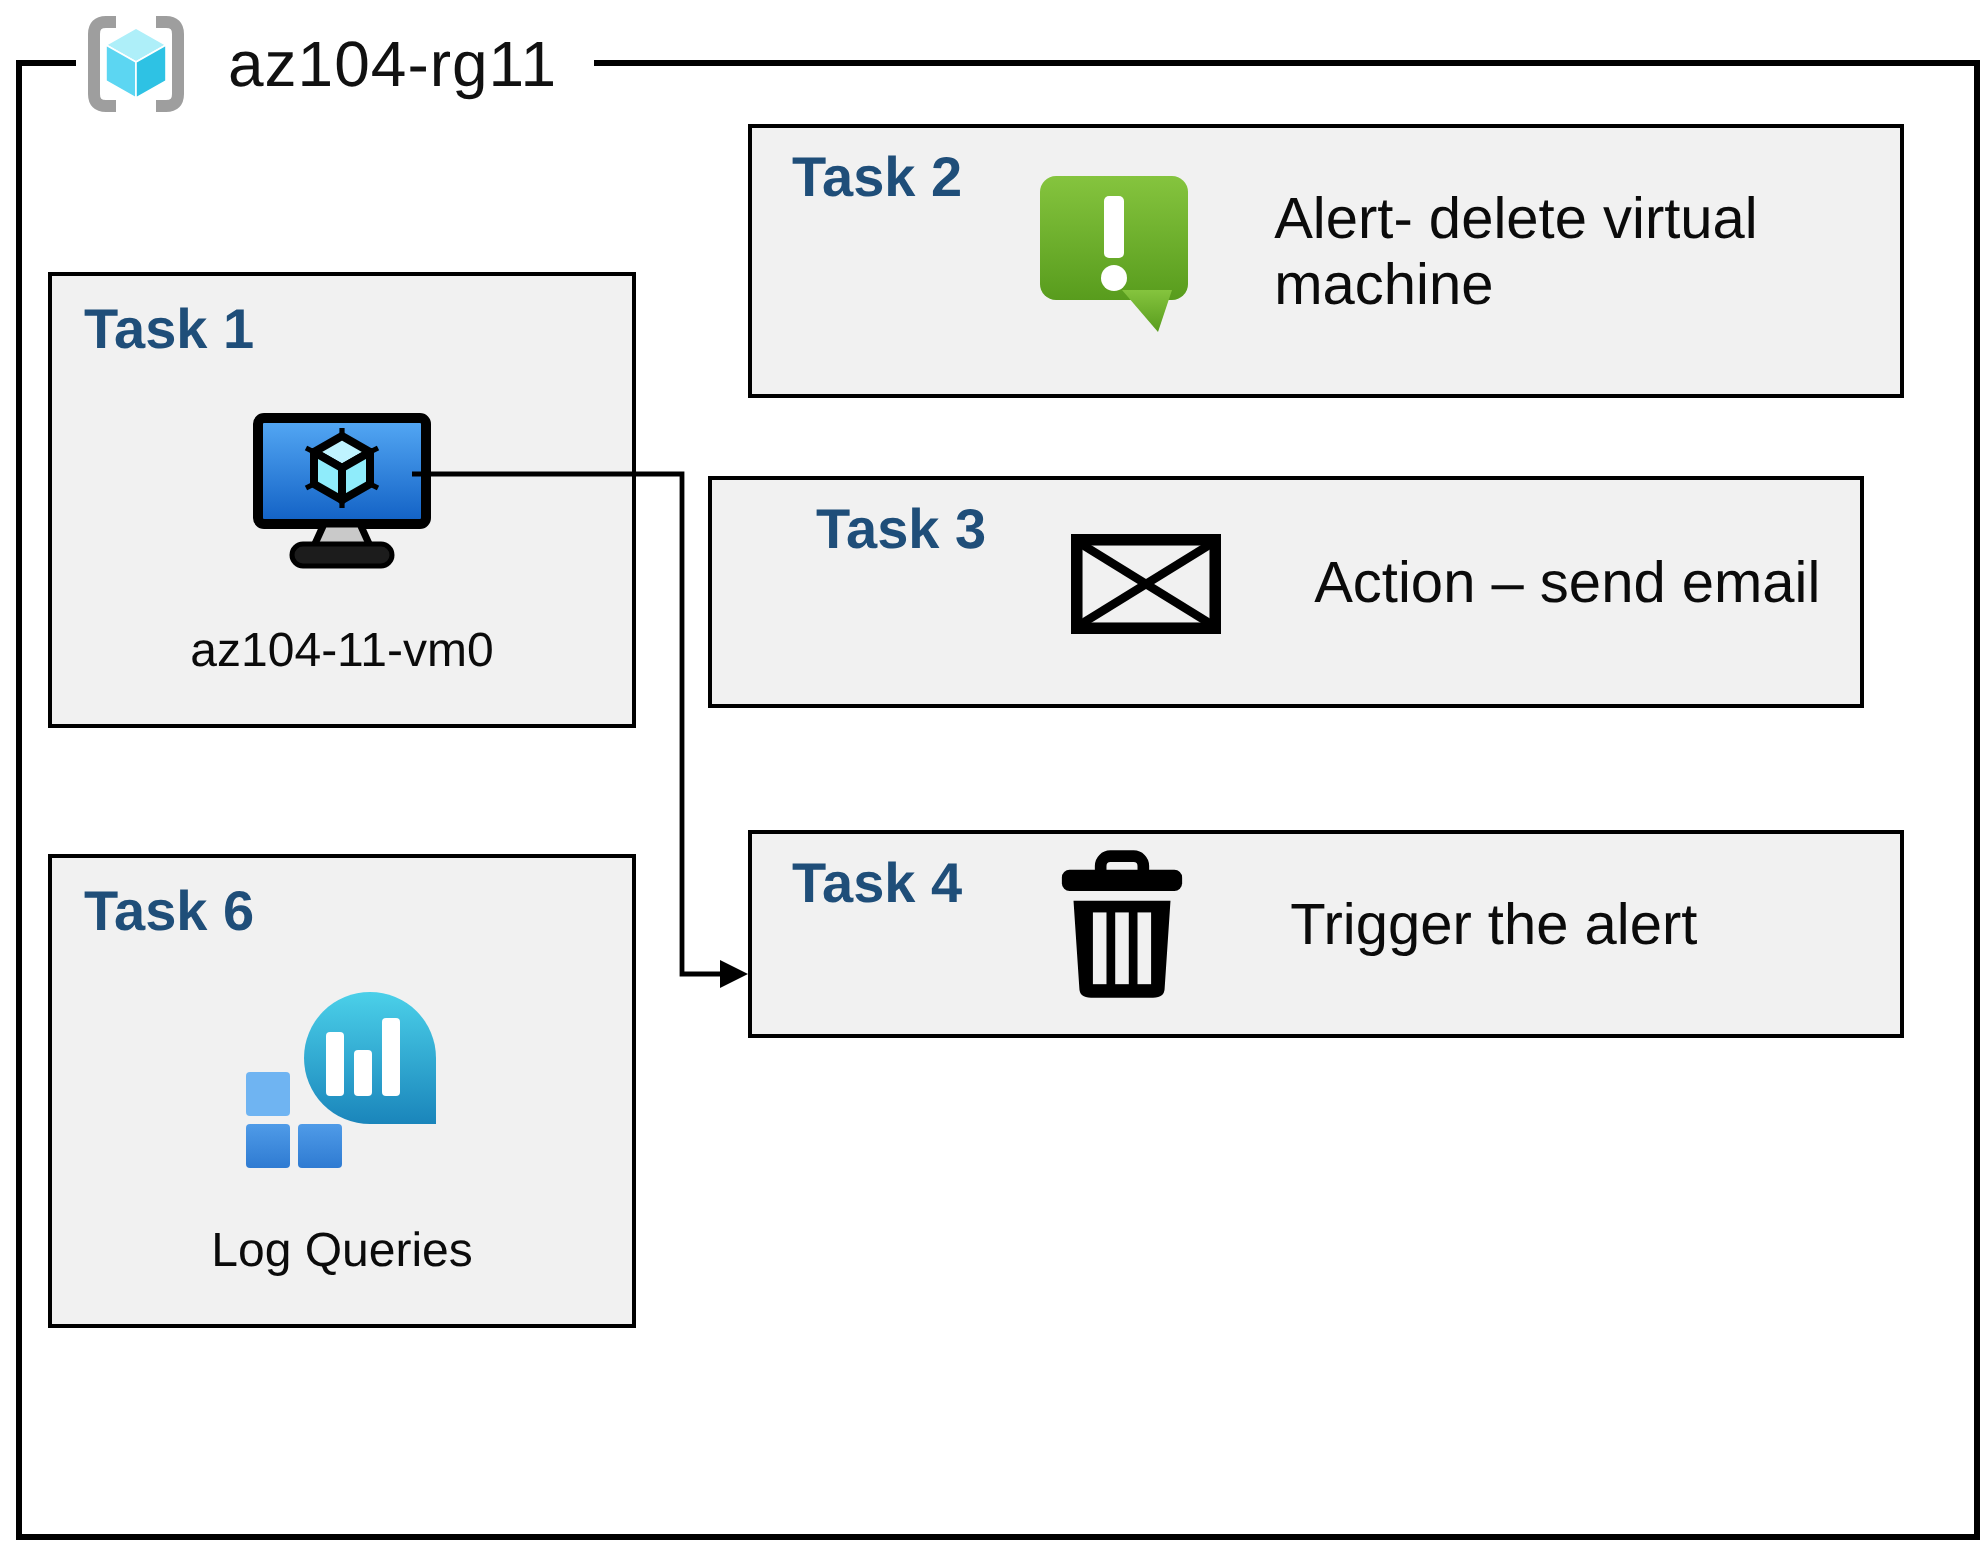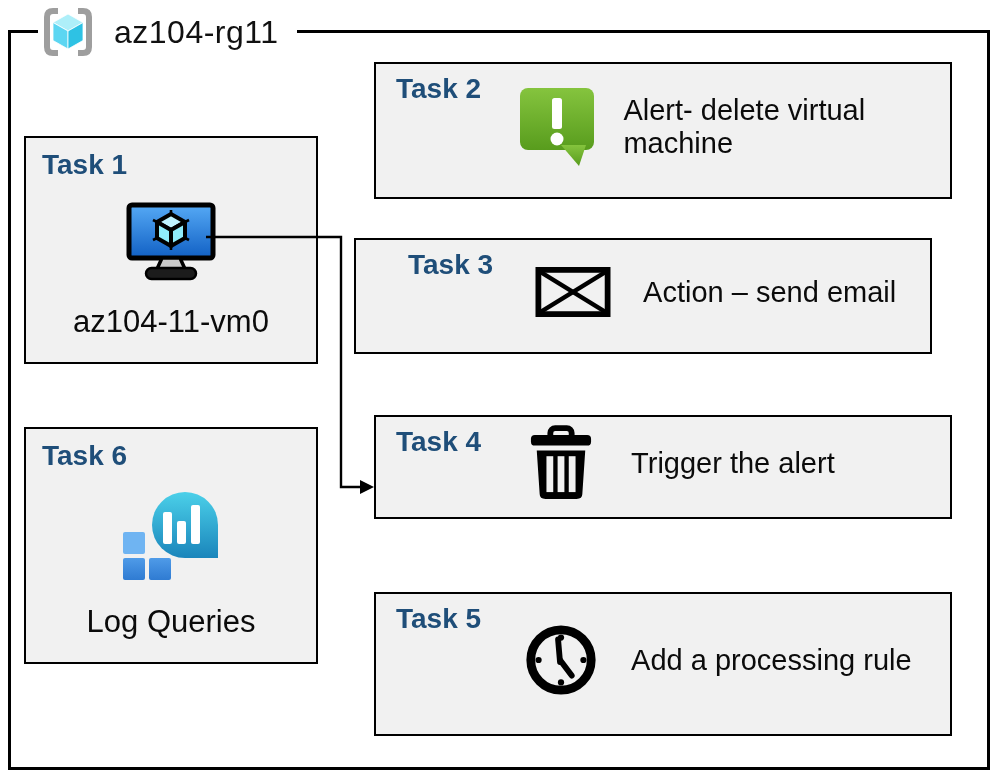--- a/index.html
+++ b/index.html
@@ -26,26 +26,26 @@
     box-sizing:border-box;
   }
   .task-title{
     color:#1f4e79;font-weight:bold;font-size:28px;line-height:1.1;
   }
   .task-label{font-size:29px;color:#0b0b0b;}
   
   .lbox{display:flex;flex-direction:column;align-items:center;}
   .lbox .task-title{align-self:flex-start;margin:12px 0 0 16px;}
   .lbox .icon-slot{flex:1;display:flex;align-items:center;justify-content:center;}
-  .lbox .task-label{margin-bottom:22px;font-size:31px;}
+  .lbox .task-label{margin-bottom:22px;font-size:24px;}
   
   .rbox{display:flex;flex-direction:row;}
   .rbox .task-title{margin:10px 0 0 20px;}
   .rcontent{
-    flex:1;display:flex;align-items:center;gap:28px;
+    flex:1;display:flex;align-items:center;gap:42px;
     margin:0 0 8px 38px;
   }
   .icon-cell{width:84px;display:flex;justify-content:center;align-items:center;}
   
   .connector{
     position:absolute;left:0;top:0;width:992px;height:774px;
     z-index:3;pointer-events:none;
   }
   svg{display:block;}
 </style>
@@ -176,31 +176,14 @@
           <path d="M8,26 H58 L55,71 Q55,76 49,76 H17 Q11,76 11,71 Z" fill="#000"></path>
           <rect x="18" y="32" width="7" height="37" fill="#f1f1f1"></rect>
           <rect x="29.5" y="32" width="7" height="37" fill="#f1f1f1"></rect>
           <rect x="41" y="32" width="7" height="37" fill="#f1f1f1"></rect>
         </svg>
       </span>
       <span class="task-label">Trigger the alert</span>
     </div>
   </div>
 
-  <div class="box rbox" style="left:374px;top:592px;width:578px;height:144px;">
-    <div class="task-title">Task 5</div>
-    <div class="rcontent">
-      <span class="icon-cell">
-        <svg width="78" height="78" viewBox="0 0 80 80">
-          <circle cx="40" cy="40" r="31" fill="none" stroke="#000" stroke-width="9"></circle>
-          <circle cx="40" cy="17" r="3.2" fill="#000"></circle>
-          <circle cx="63" cy="40" r="3.2" fill="#000"></circle>
-          <circle cx="40" cy="63" r="3.2" fill="#000"></circle>
-          <circle cx="17" cy="40" r="3.2" fill="#000"></circle>
-          <path d="M39,42 L37,19" stroke="#000" stroke-width="6" stroke-linecap="round" fill="none"></path>
-          <path d="M39,40 L51,56" stroke="#000" stroke-width="6" stroke-linecap="round" fill="none"></path>
-        </svg>
-      </span>
-      <span class="task-label">Add a processing rule</span>
-    </div>
-  </div>
 
 </div>
 
 </body></html>

